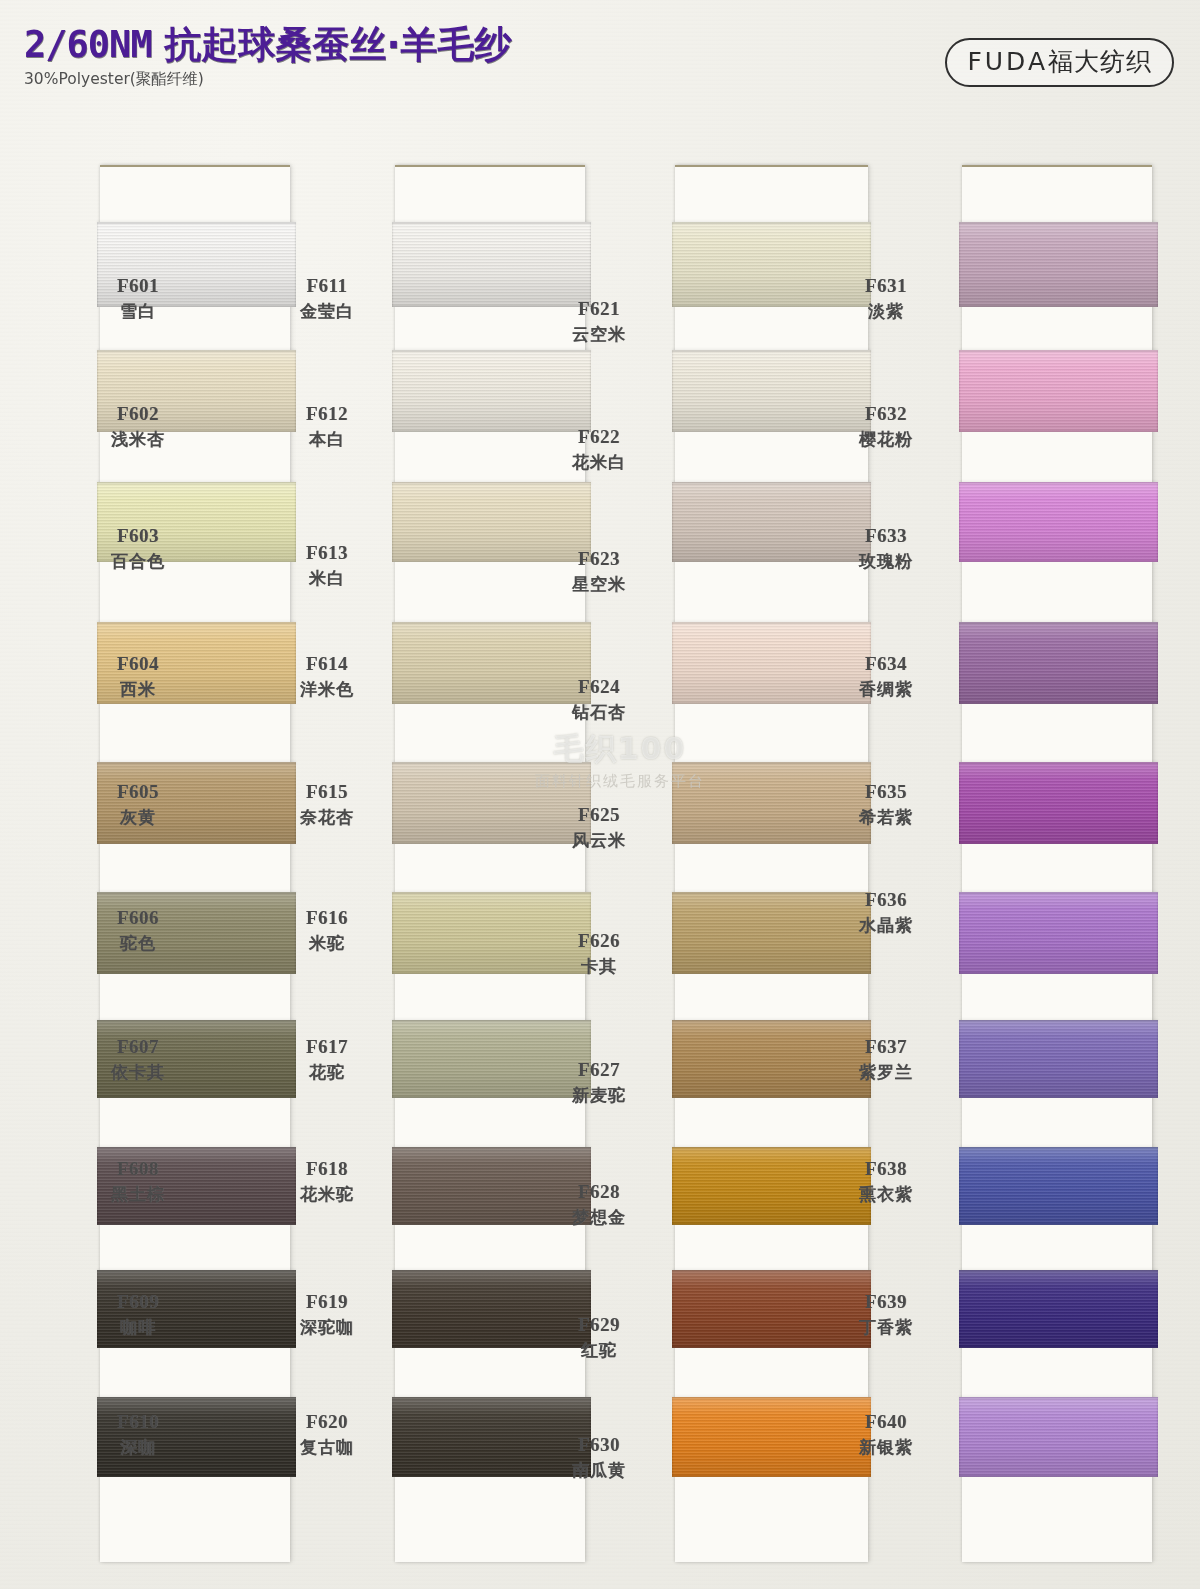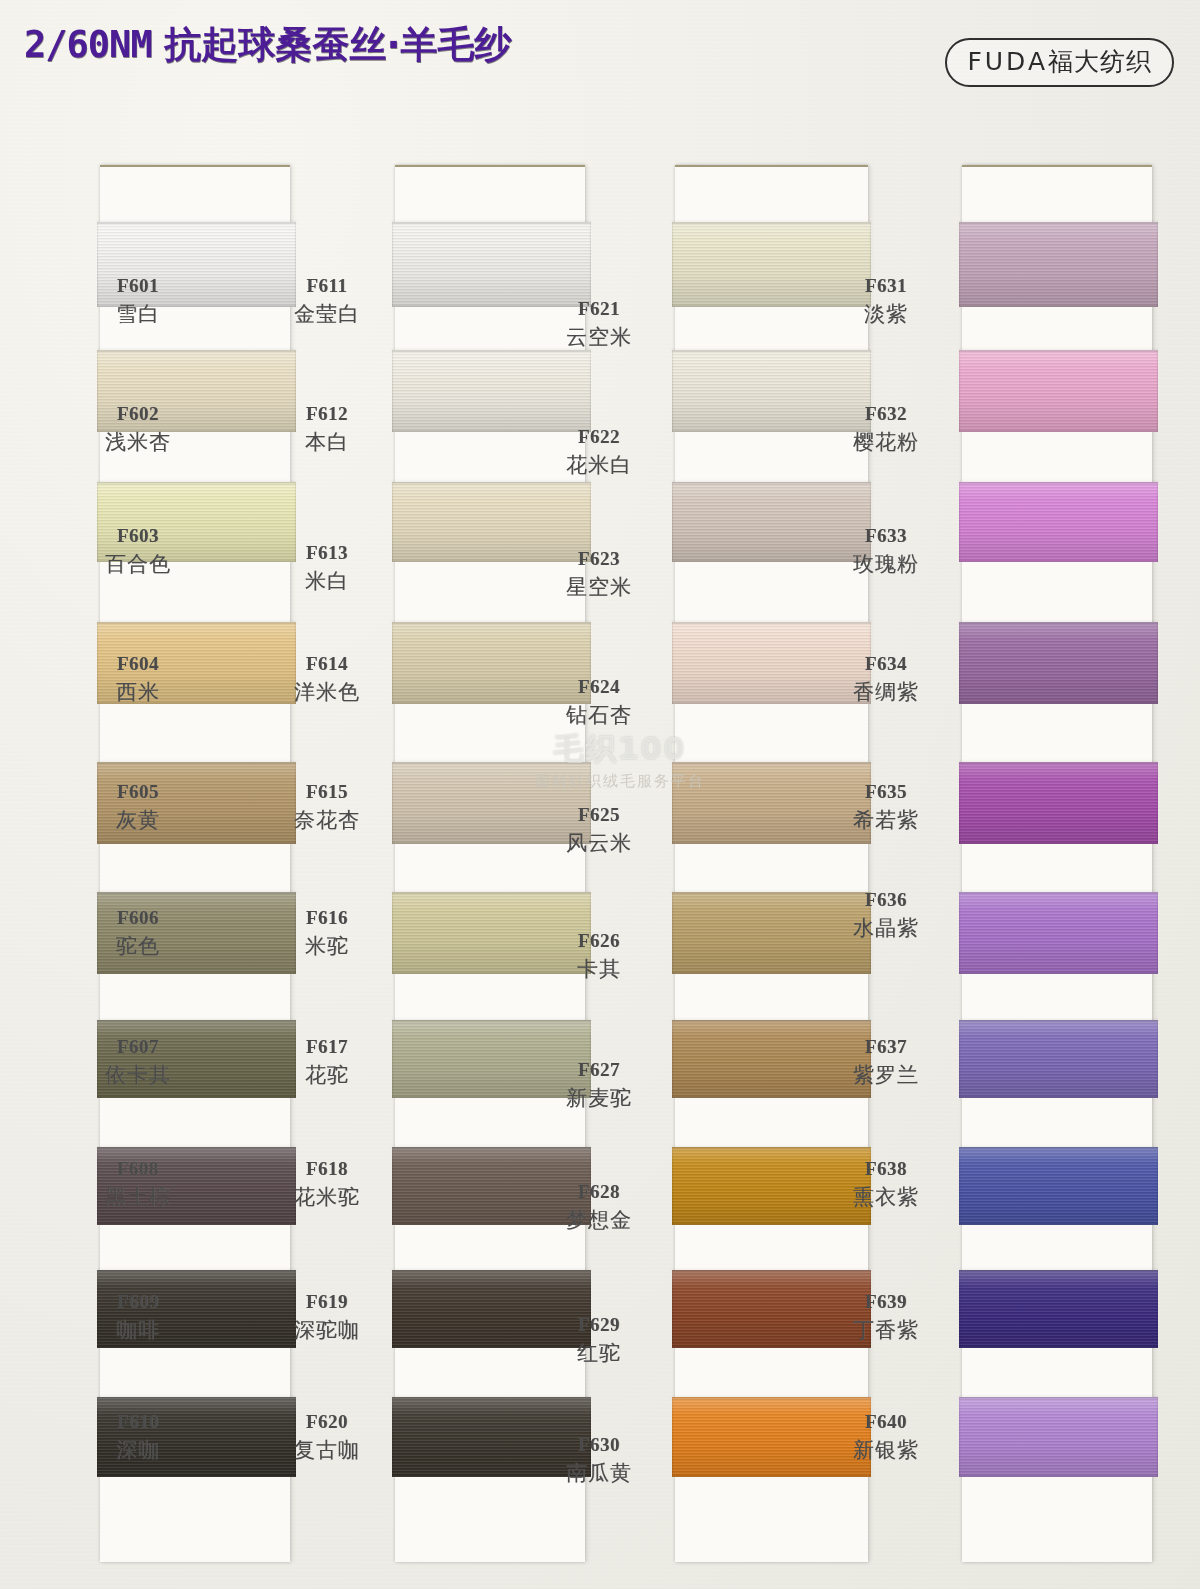--- a/index.html
+++ b/index.html
@@ -113,22 +113,22 @@
   }
   .label .code{
     display:block;
     font-size:19px;
     font-weight:bold;
     letter-spacing:0.5px;
     text-shadow:0.4px 0.4px 0 rgba(120,120,120,0.55);
   }
   .label .name{
     display:block;
-    font-size:21px;
-    font-weight:normal;
+    font-size:17px;
+    font-weight:bold;
     margin-top:3px;
     letter-spacing:1px;
     text-shadow:0.4px 0.4px 0 rgba(120,120,120,0.55);
   }
   .lab1{left:-26px;}
   .lab2{left:-132px;}
   .lab3{left:-140px;margin-top:23px;}
   .lab4{left:-140px;}
 
   
@@ -150,20 +150,21 @@
 </head>
 <body>
 
 <div class="paper-grain"></div>
 
 <div class="header">
   <div class="title">
     <span class="code">2/60NM</span>
     <span>抗起球桑蚕丝·羊毛纱</span>
   </div>
+  <div class="subtitle" style="margin-top:2px;">30%Polyester(聚酯纤维)</div>
 </div>
 
 <div class="logo">
   <span class="latin">FUDA</span><span>福大纺织</span>
 </div>
 
 <div class="board">
   <div class="column col1">
       <div class="swatch" style="top: 55px; height: 85px; background: rgb(247, 246, 244);">
         <div class="threads"></div>

